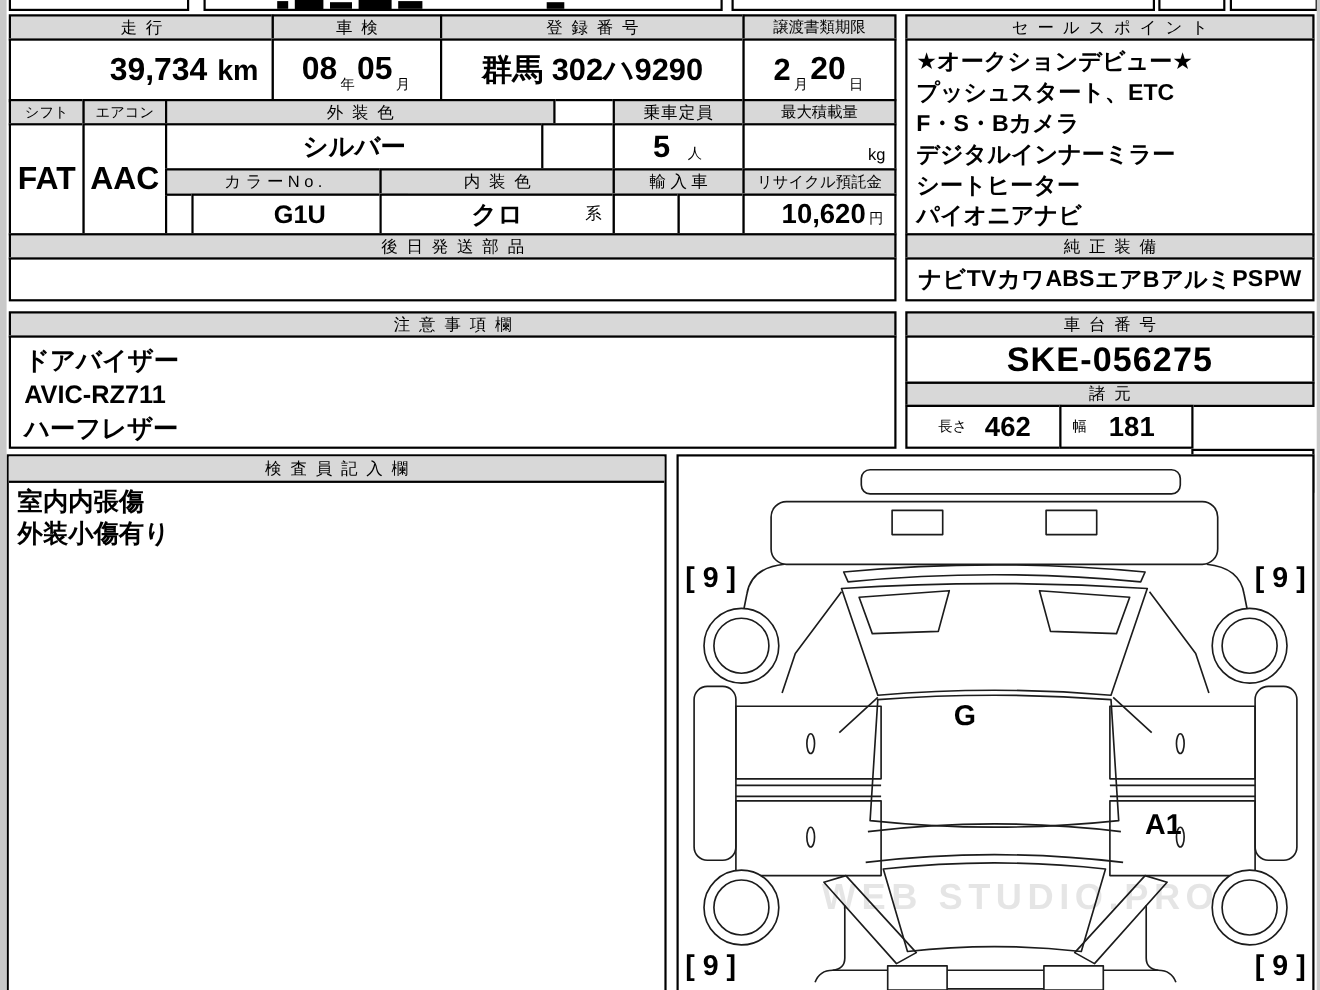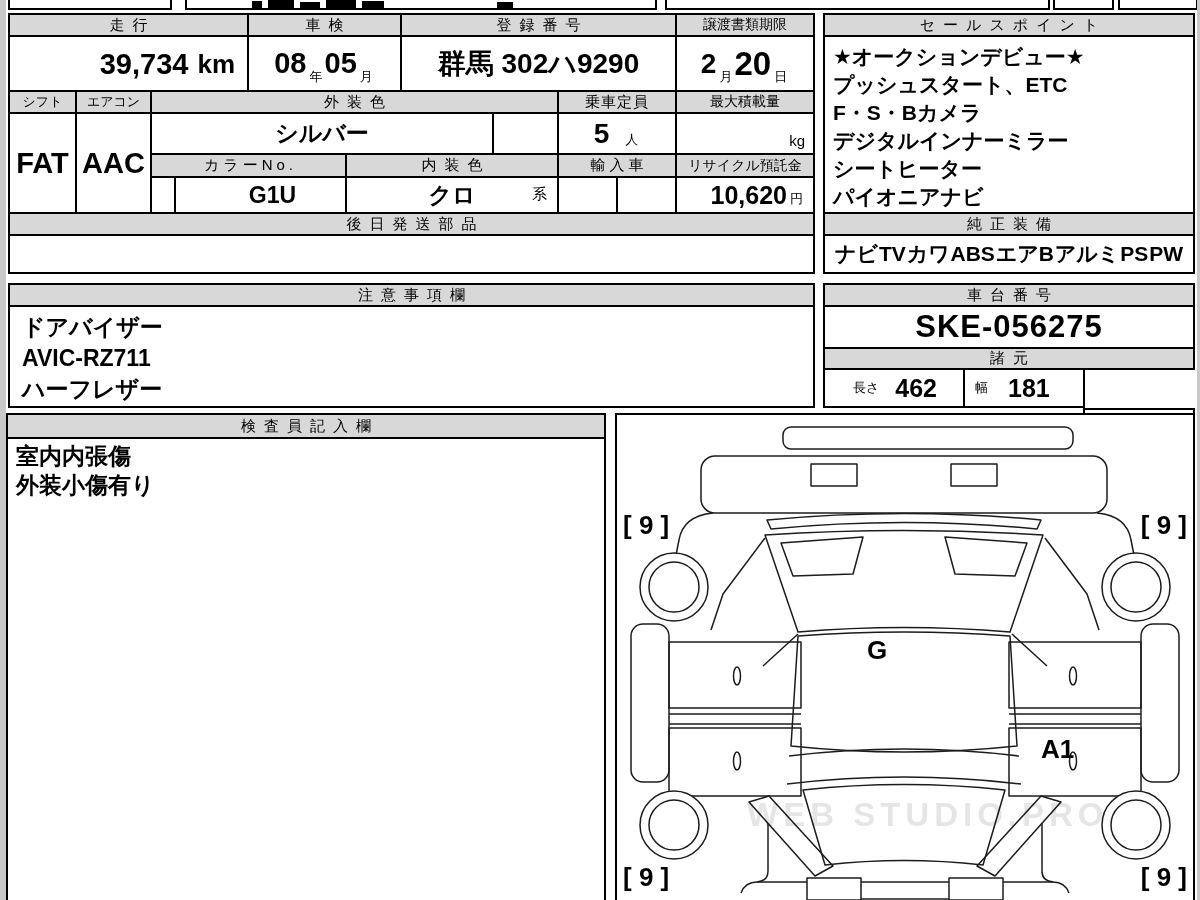--- a/index.html
+++ b/index.html
@@ -65,31 +65,31 @@
     <span class="unit">年</span>
     <span class="big">05</span>
     <span class="unit">月</span>
   </div>
   <div class="cell" style="left:400px;top:35px;width:277px;height:57px;">
     <span class="big" style="font-size:28px;">群馬 302ハ9290</span>
   </div>
   <div class="cell rowflex" style="left:675px;top:35px;width:140px;height:57px;">
     <span class="big" style="font-size:28px;">2</span>
     <span class="unit">月</span>
-    <span class="big" style="font-size:33px;">20</span>
+    <span class="big" style="font-size:29px;">20</span>
     <span class="unit">日</span>
   </div>
 
   <div class="cell hdr sm" style="left:8px;top:90px;width:69px;height:24px;">
       <span>シフト</span>
     </div>
   <div class="cell hdr sm" style="left:75px;top:90px;width:77px;height:24px;">
       <span>エアコン</span>
     </div>
-  <div class="cell hdr ls8" style="left:150px;top:90px;width:409px;height:24px;">
+  <div class="cell hdr ls8" style="left:150px;top:90px;width:355px;height:24px;">
       <span>外装色</span>
     </div>
   <div class="cell hdr ls1" style="left:557px;top:90px;width:120px;height:24px;">
       <span>乗車定員</span>
     </div>
   <div class="cell hdr tight" style="left:675px;top:90px;width:140px;height:24px;">
       <span>最大積載量</span>
     </div>
 
   <div class="cell" style="left:8px;top:112px;width:69px;height:102px;">

